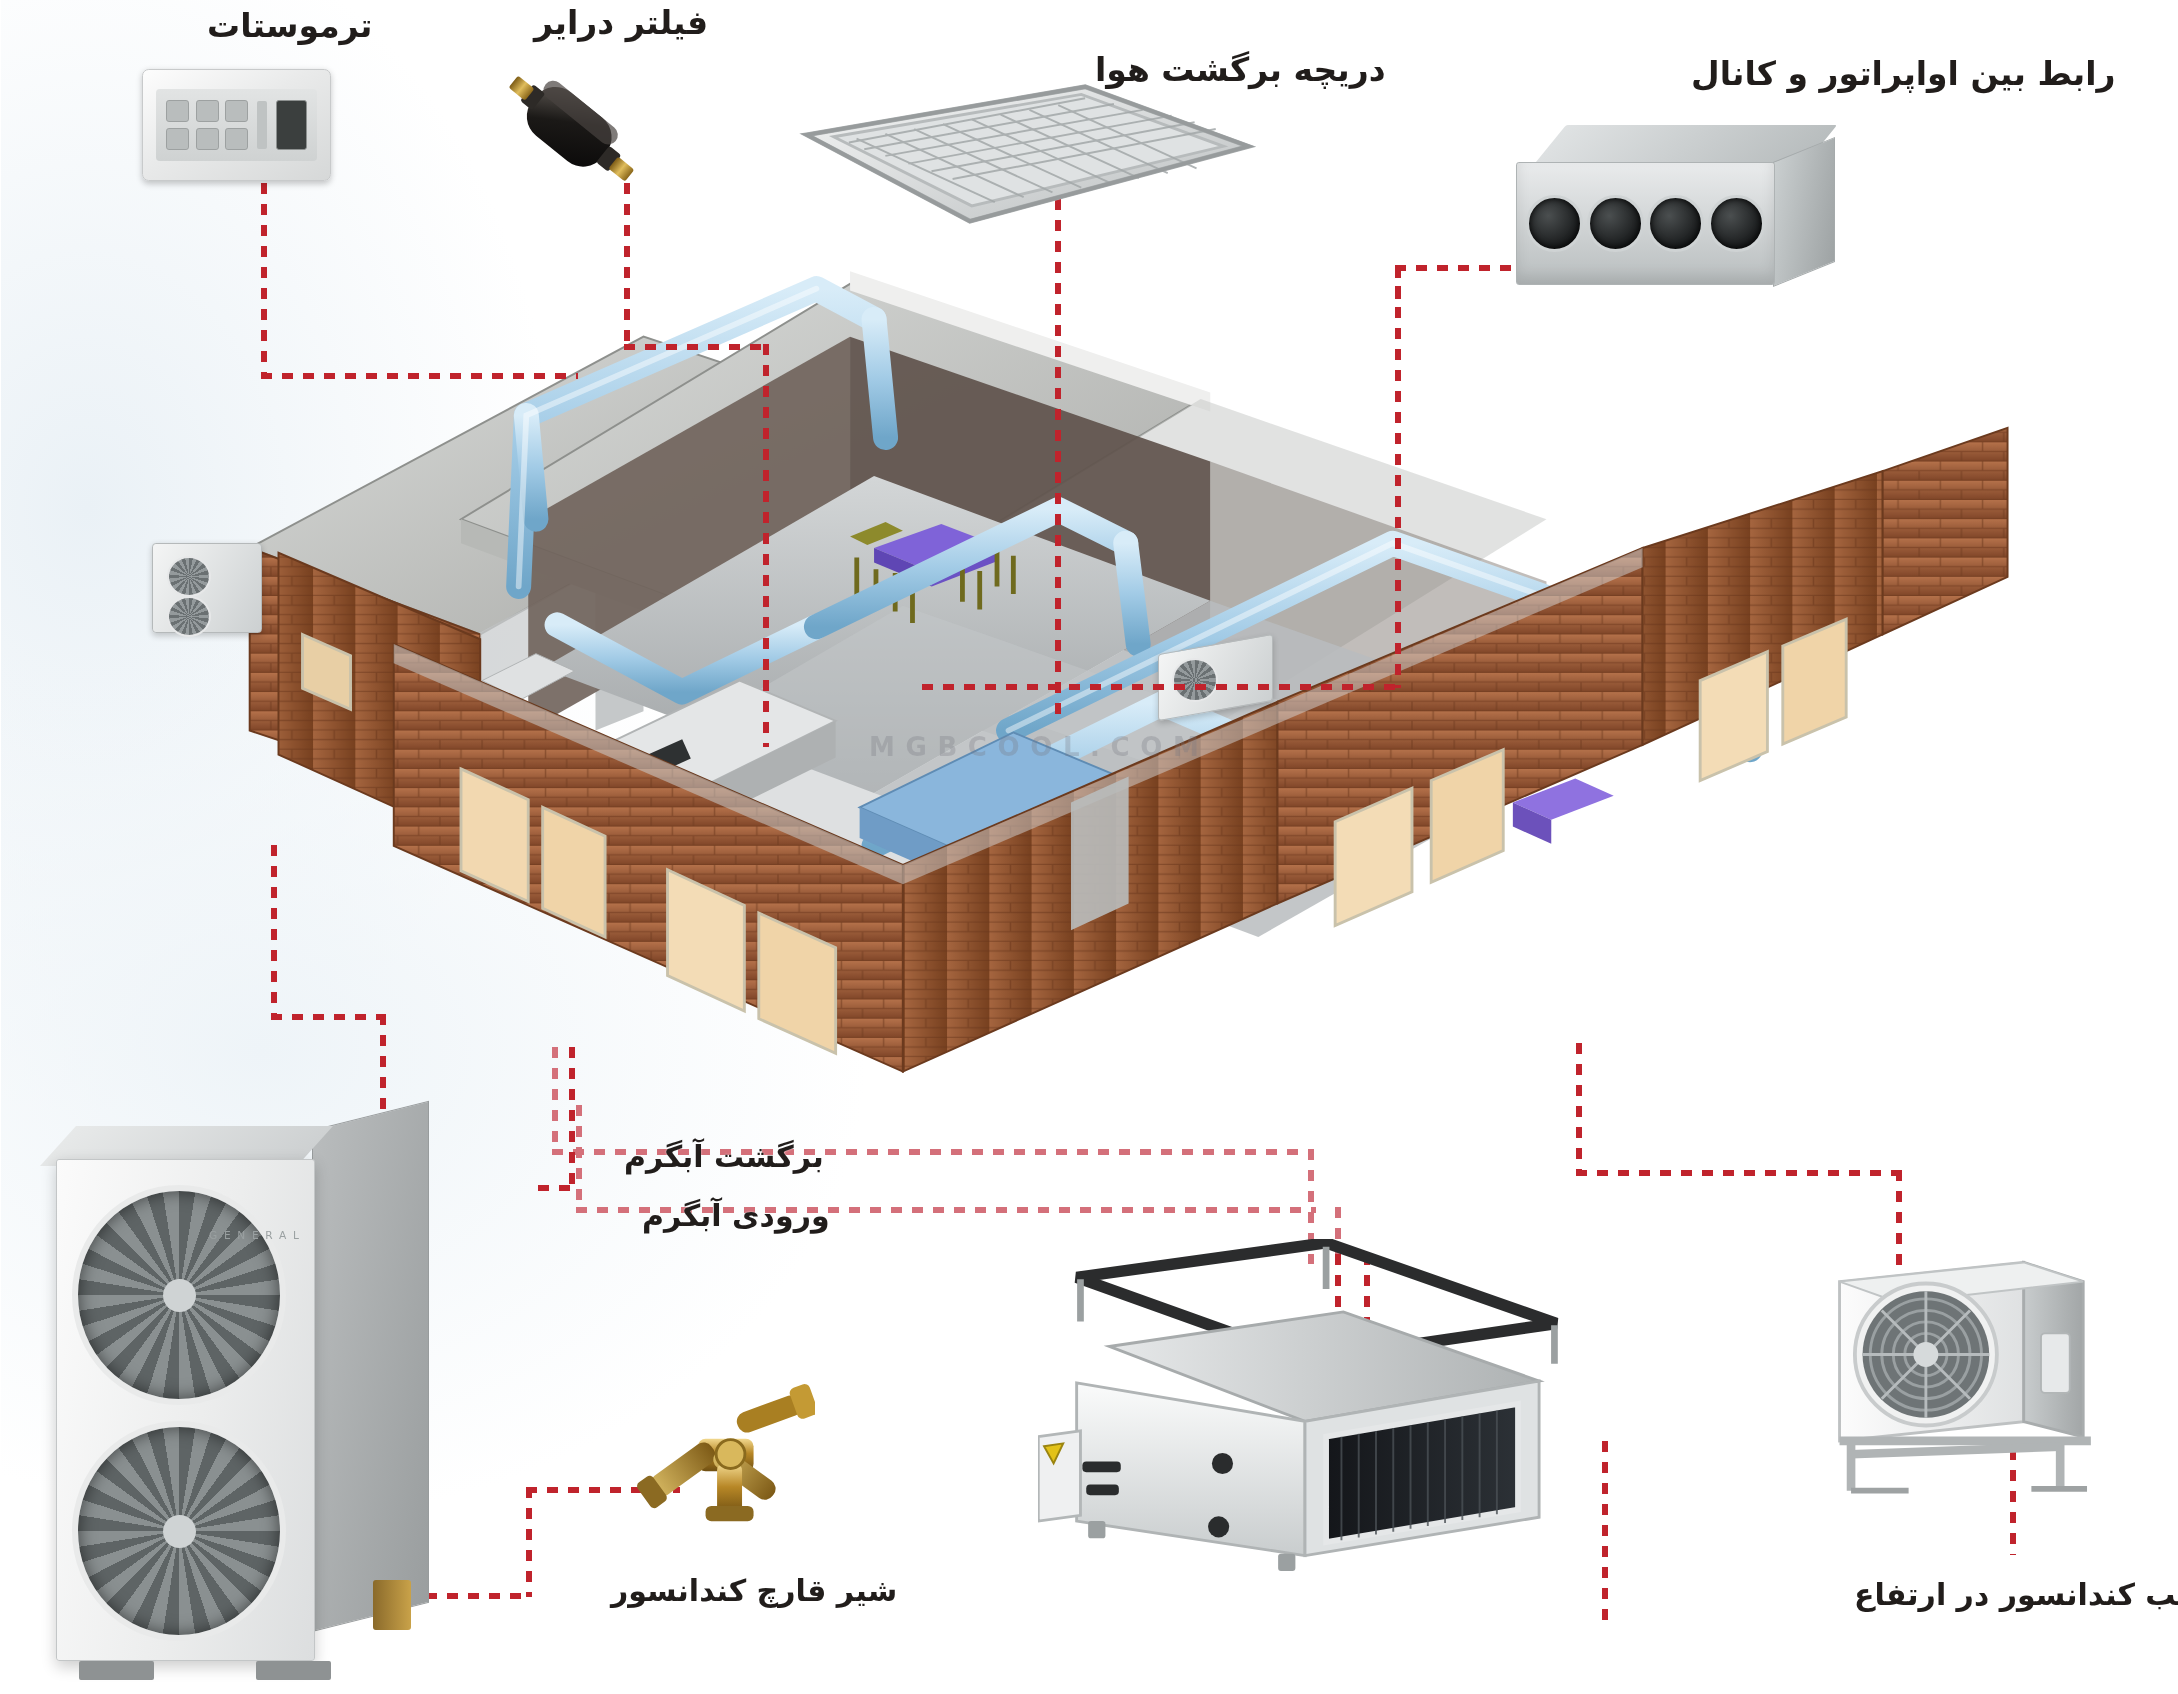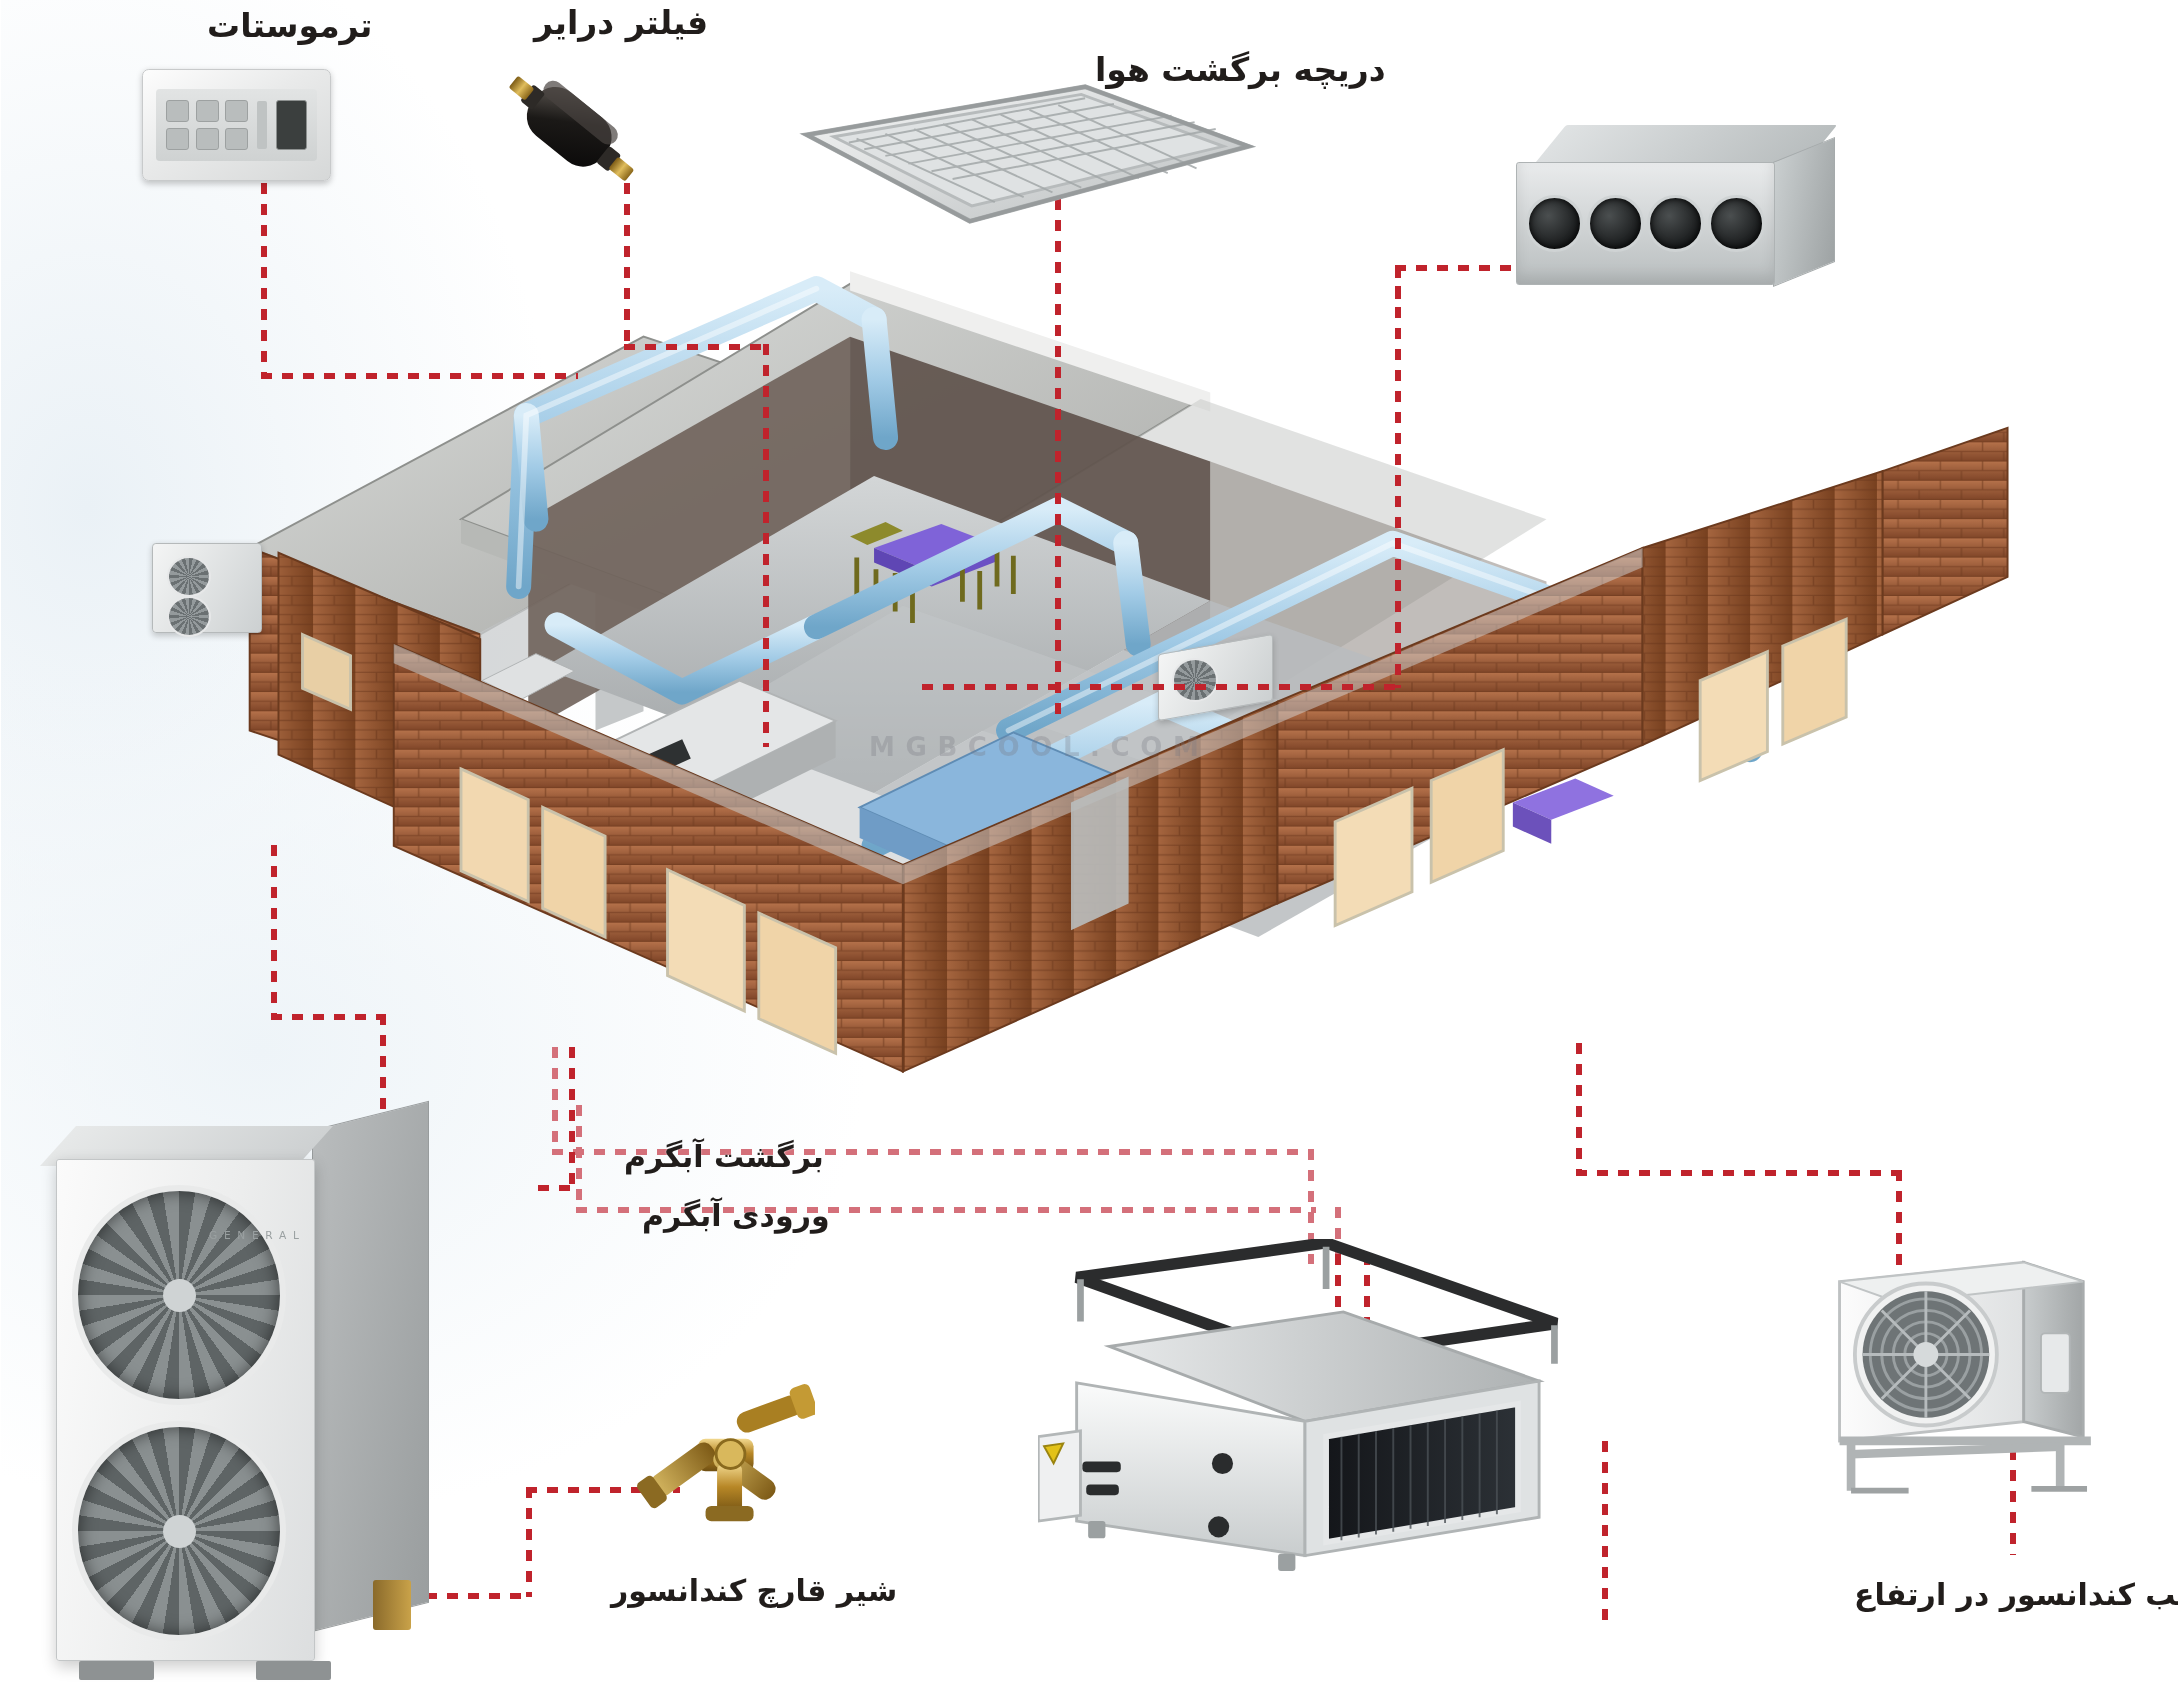--- a/index.html
+++ b/index.html
@@ -367,20 +367,21 @@
   <div class="dev plenum" style="left:1516px;top:125px;">
     <div class="pl-top"></div>
     <div class="pl-side"></div>
     <div class="pl-face">
       <div class="port"></div>
       <div class="port"></div>
       <div class="port"></div>
       <div class="port"></div>
     </div>
   </div>
+  <div class="lbl s34" style="left:1691px;top:54px;">رابط بین اواپراتور و کانال</div>
 
   <div class="wm">MGBCOOL.COM</div>
 
   <div class="lbl s31" style="left:624px;top:1107px;">برگشت آبگرم</div>
   <div class="lbl s31" style="left:642px;top:1166px;">ورودی آبگرم</div>
 
   <div class="dev bigcond" style="left:56px;top:1124px;">
     <div class="bc-side"></div>
     <div class="bc-top"></div>
     <div class="bc-front">

